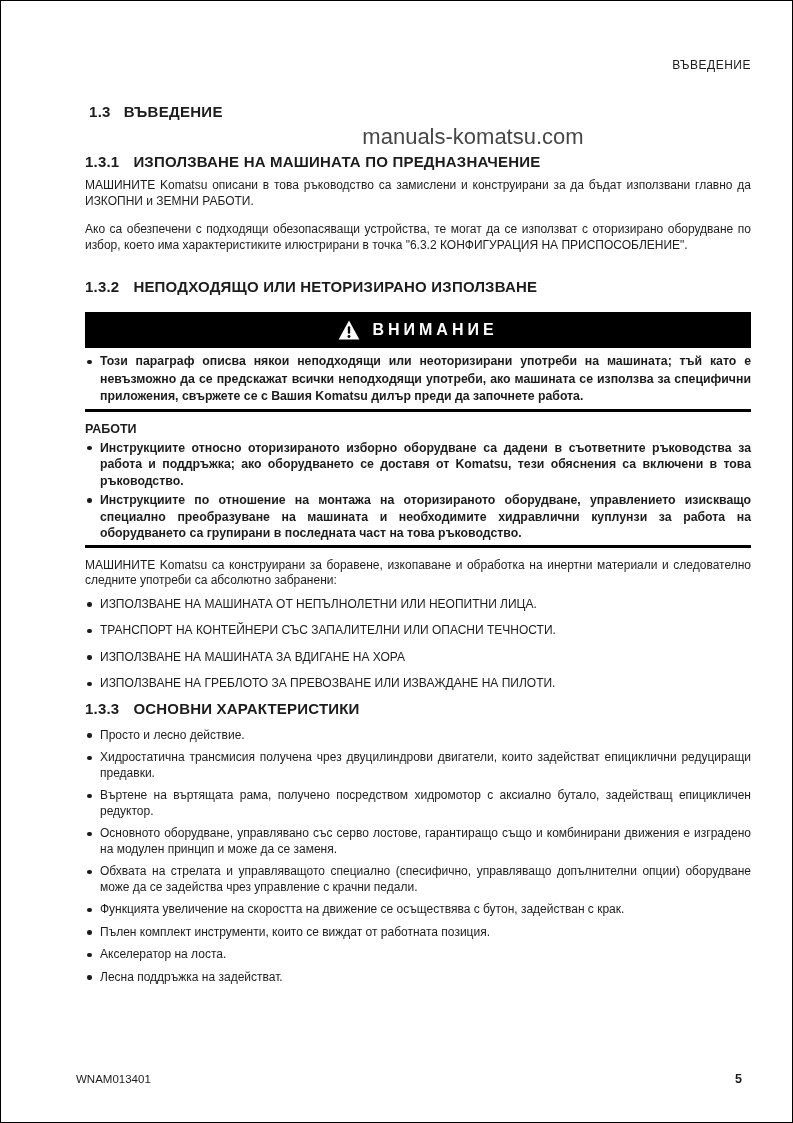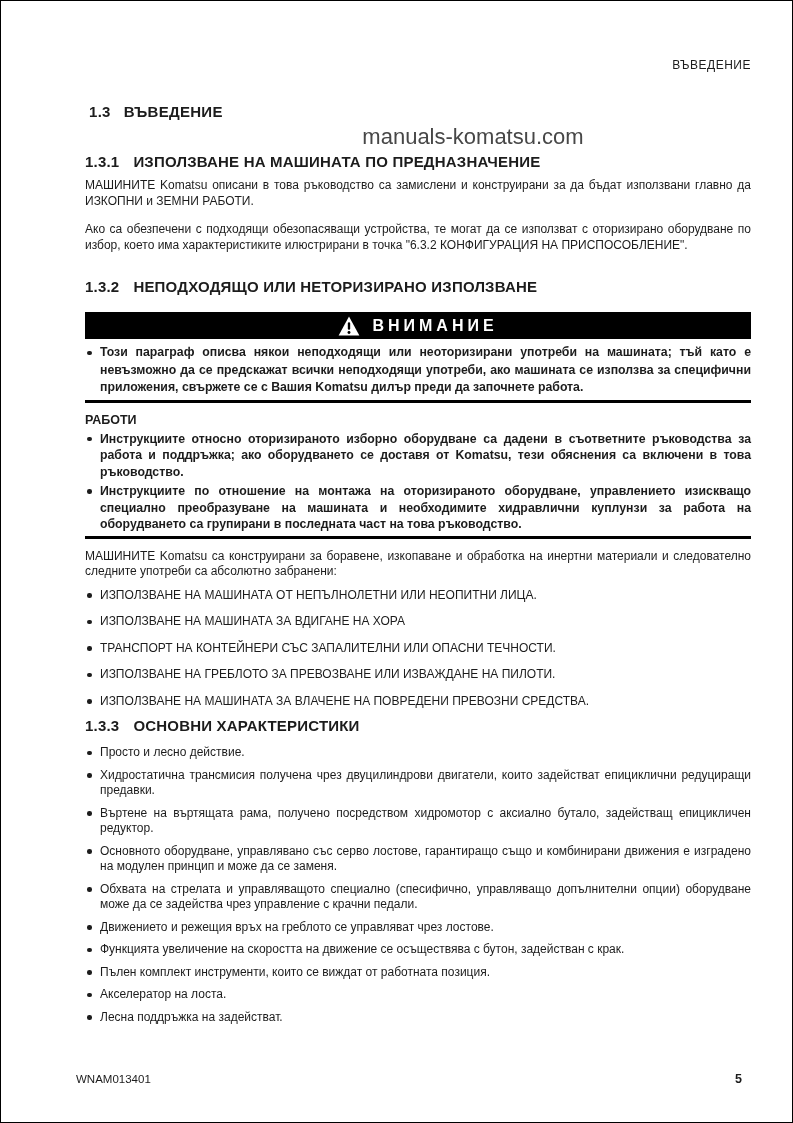--- a/index.html
+++ b/index.html
@@ -62,21 +62,21 @@
     margin: 0;
     font-size: 12px;
     line-height: 15.5px;
     text-align: justify;
   }
   p.p1 { margin-top: 7px; }
   p.p2 { margin-top: 13px; }
   p.intro { margin-top: 10px; }
   .banner {
     margin-top: 16px;
-    height: 27px;
+    height: 36px;
     background: var(--banner-bg, #000000);
     color: var(--banner-text, #ffffff);
     display: flex;
     align-items: center;
     justify-content: center;
     gap: 12px;
   }
   .banner .warn-title {
     font-size: 16px;
     font-weight: bold;
@@ -196,35 +196,33 @@
       <li>Инструкциите относно оторизираното изборно оборудване са дадени в съответните ръководства за работа и поддръжка; ако оборудването се доставя от Komatsu, тези обяснения са включени в това ръководство.</li>
       <li>Инструкциите по отношение на монтажа на оторизираното оборудване, управлението изискващо специално преобразуване на машината и необходимите хидравлични куплунзи за работа на оборудването са групирани в последната част на това ръководство.</li>
     </ul>
 
     <div class="rule r2"></div>
 
     <p class="body intro">МАШИНИТЕ Komatsu са конструирани за боравене, изкопаване и обработка на инертни материали и следователно следните употреби са абсолютно забранени:</p>
 
     <ul class="blist forbidden-list">
       <li>ИЗПОЛЗВАНЕ НА МАШИНАТА ОТ НЕПЪЛНОЛЕТНИ ИЛИ НЕОПИТНИ ЛИЦА.</li>
+      <li>ТРАНСПОРТ НА КОНТЕЙНЕРИ СЪС ЗАПАЛИТЕЛНИ ИЛИ ОПАСНИ ТЕЧНОСТИ.</li>
       <li>ИЗПОЛЗВАНЕ НА МАШИНАТА ЗА ВДИГАНЕ НА ХОРА</li>
-      <li>ТРАНСПОРТ НА КОНТЕЙНЕРИ СЪС ЗАПАЛИТЕЛНИ ИЛИ ОПАСНИ ТЕЧНОСТИ.</li>
       <li>ИЗПОЛЗВАНЕ НА ГРЕБЛОТО ЗА ПРЕВОЗВАНЕ ИЛИ ИЗВАЖДАНЕ НА ПИЛОТИ.</li>
-      <li>ИЗПОЛЗВАНЕ НА МАШИНАТА ЗА ВЛАЧЕНЕ НА ПОВРЕДЕНИ ПРЕВОЗНИ СРЕДСТВА.</li>
     </ul>
 
     <h2 class="sec s133"><span class="num">1.3.3</span><span>ОСНОВНИ ХАРАКТЕРИСТИКИ</span></h2>
 
     <ul class="blist char-list">
       <li>Просто и лесно действие.</li>
       <li>Хидростатична трансмисия получена чрез двуцилиндрови двигатели, които задействат епициклични редуциращи предавки.</li>
       <li>Въртене на въртящата рама, получено посредством хидромотор с аксиално бутало, задействащ епицикличен редуктор.</li>
       <li>Основното оборудване, управлявано със серво лостове, гарантиращо също и комбинирани движения е изградено на модулен принцип и може да се заменя.</li>
       <li>Обхвата на стрелата и управляващото специално (спесифично, управляващо допълнителни опции) оборудване може да се задейства чрез управление с крачни педали.</li>
-      <li>Движението и режещия връх на греблото се управляват чрез лостове.</li>
       <li>Функцията увеличение на скоростта на движение се осъществява с бутон, задействан с крак.</li>
       <li>Пълен комплект инструменти, които се виждат от работната позиция.</li>
       <li>Акселератор на лоста.</li>
       <li>Лесна поддръжка на задействат.</li>
     </ul>
 
   </div>
 
   <div class="footer">
     <span>WNAM013401</span>

